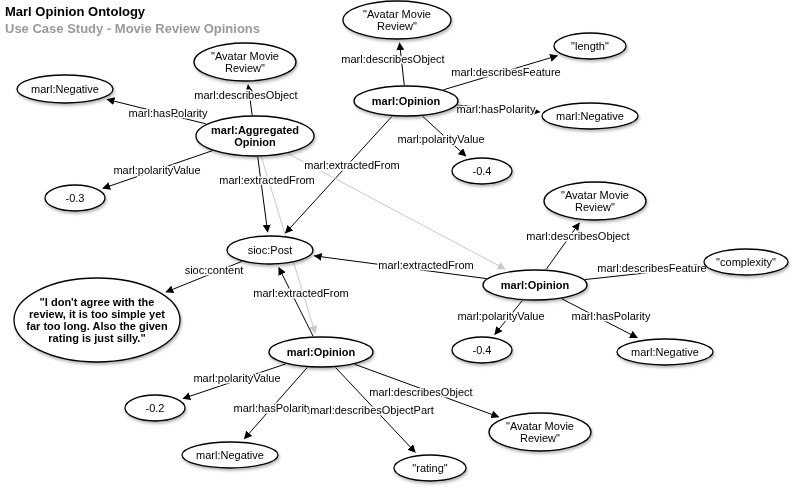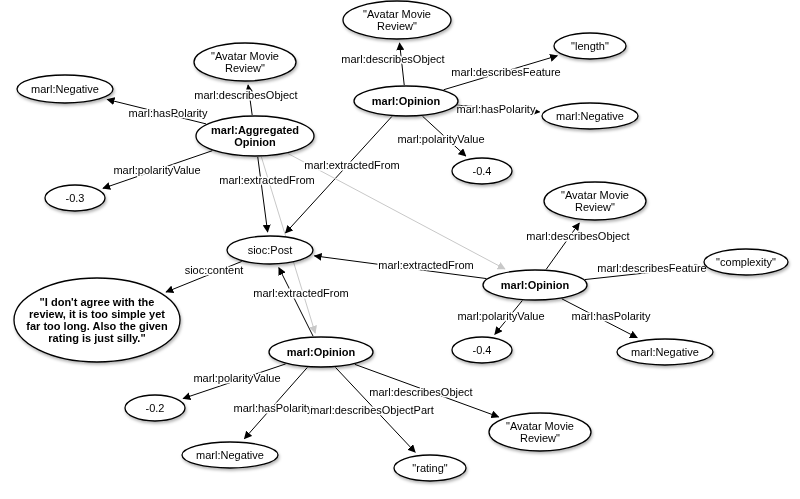--- a/index.html
+++ b/index.html
@@ -14,20 +14,22 @@
   .node-label{font-size:11px;fill:#000;}
   .node-label.bold{font-weight:bold;}
   .edge{stroke-width:1px;fill:none;}
   .edge-label{font-size:11px;fill:#000;paint-order:stroke;stroke:#fff;stroke-width:3px;stroke-linejoin:round;}
 </style>
 </head>
 <body>
 
 <div class="canvas">
   <div class="header">
+    <div class="title">Marl Opinion Ontology</div>
+    <div class="subtitle">Use Case Study - Movie Review Opinions</div>
   </div>
 
   <svg id="graph" width="800" height="499" viewBox="0 0 800 499" xmlns="http://www.w3.org/2000/svg">
     <defs>
       <filter id="soft-shadow" x="-30%" y="-30%" width="160%" height="160%">
         <feDropShadow dx="1" dy="2" stdDeviation="1.4" flood-color="#000000" flood-opacity="0.3"></feDropShadow>
       </filter>
       <marker id="arrow-black" viewBox="0 0 10 10" refX="9" refY="5" markerWidth="8" markerHeight="8" orient="auto-start-reverse">
         <path id="arrow-black-path" d="M0,0 L10,5 L0,10 z" fill="#000000"></path>
       </marker>

